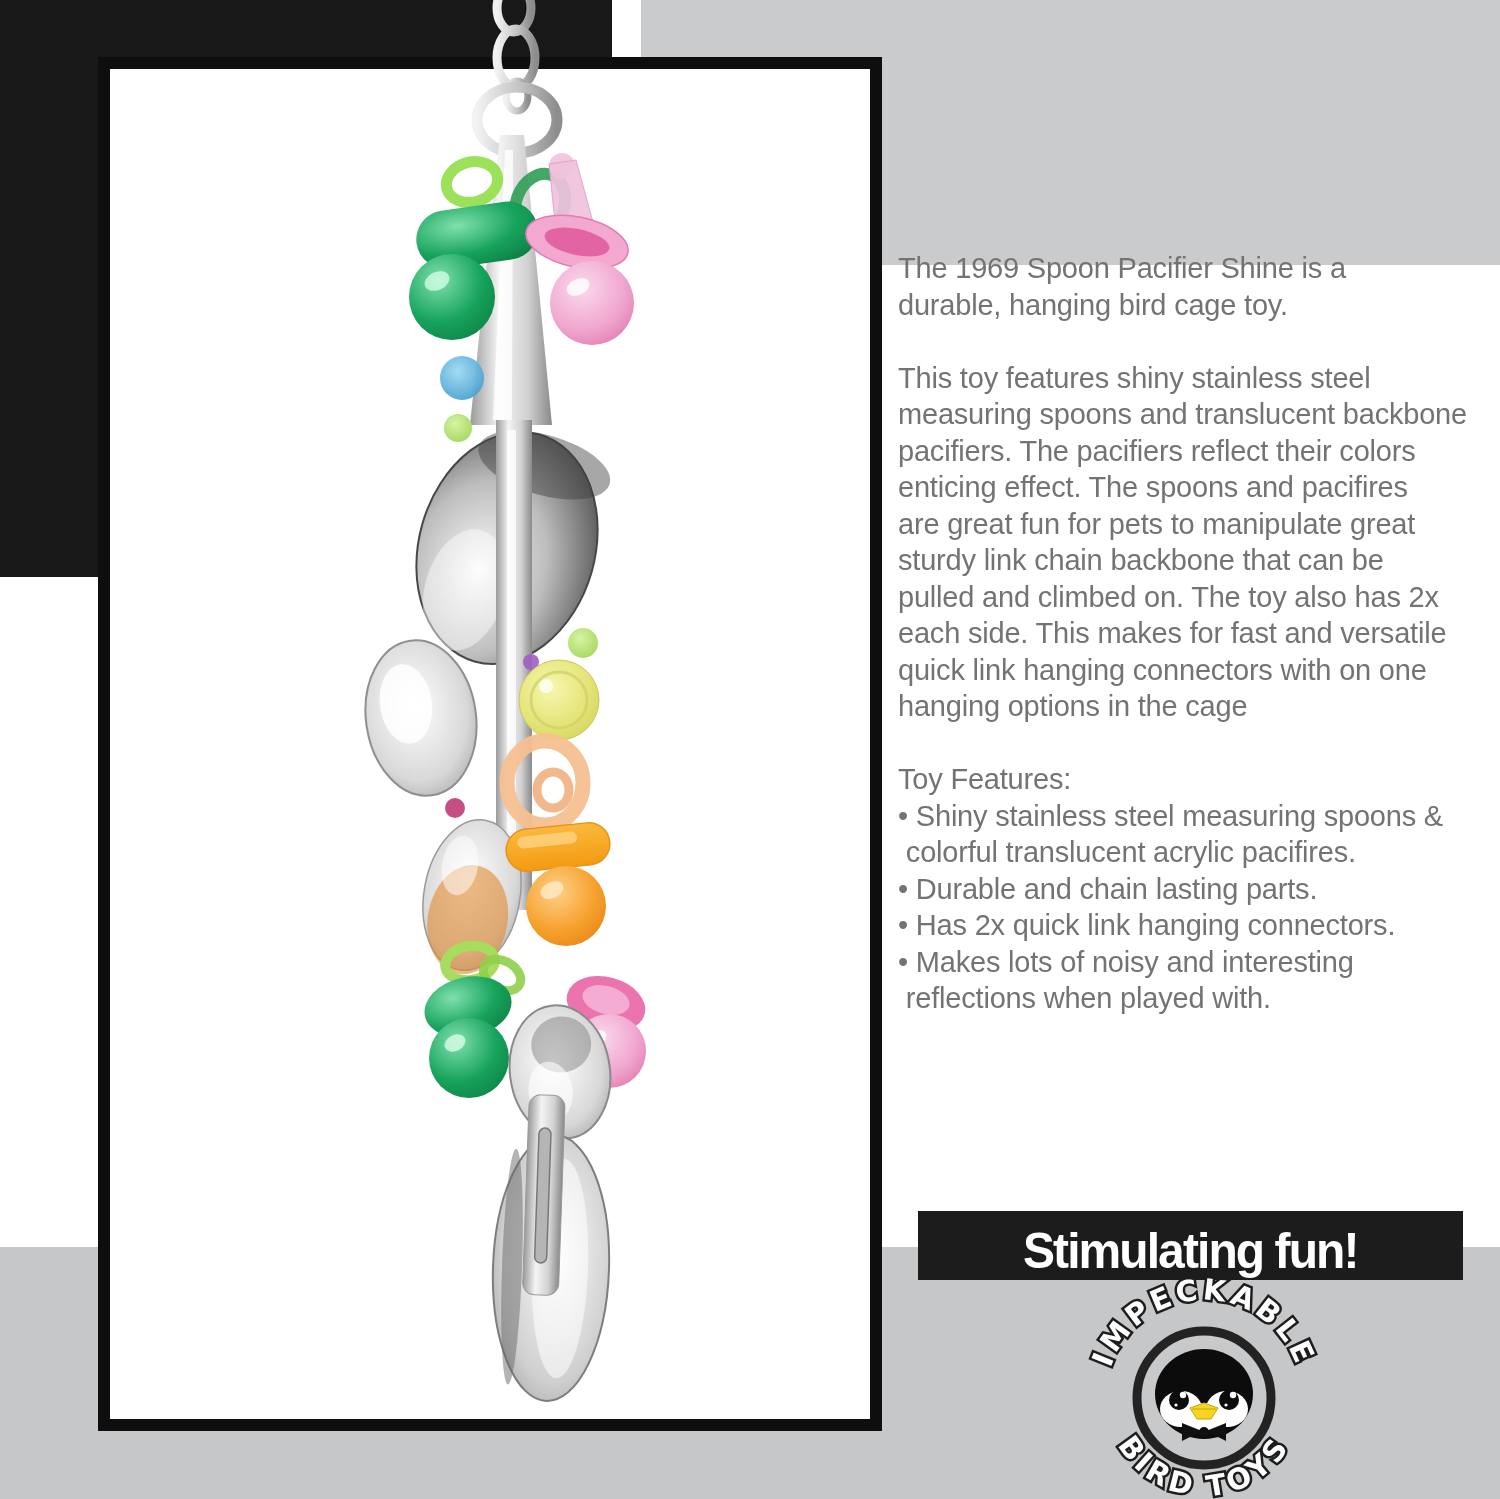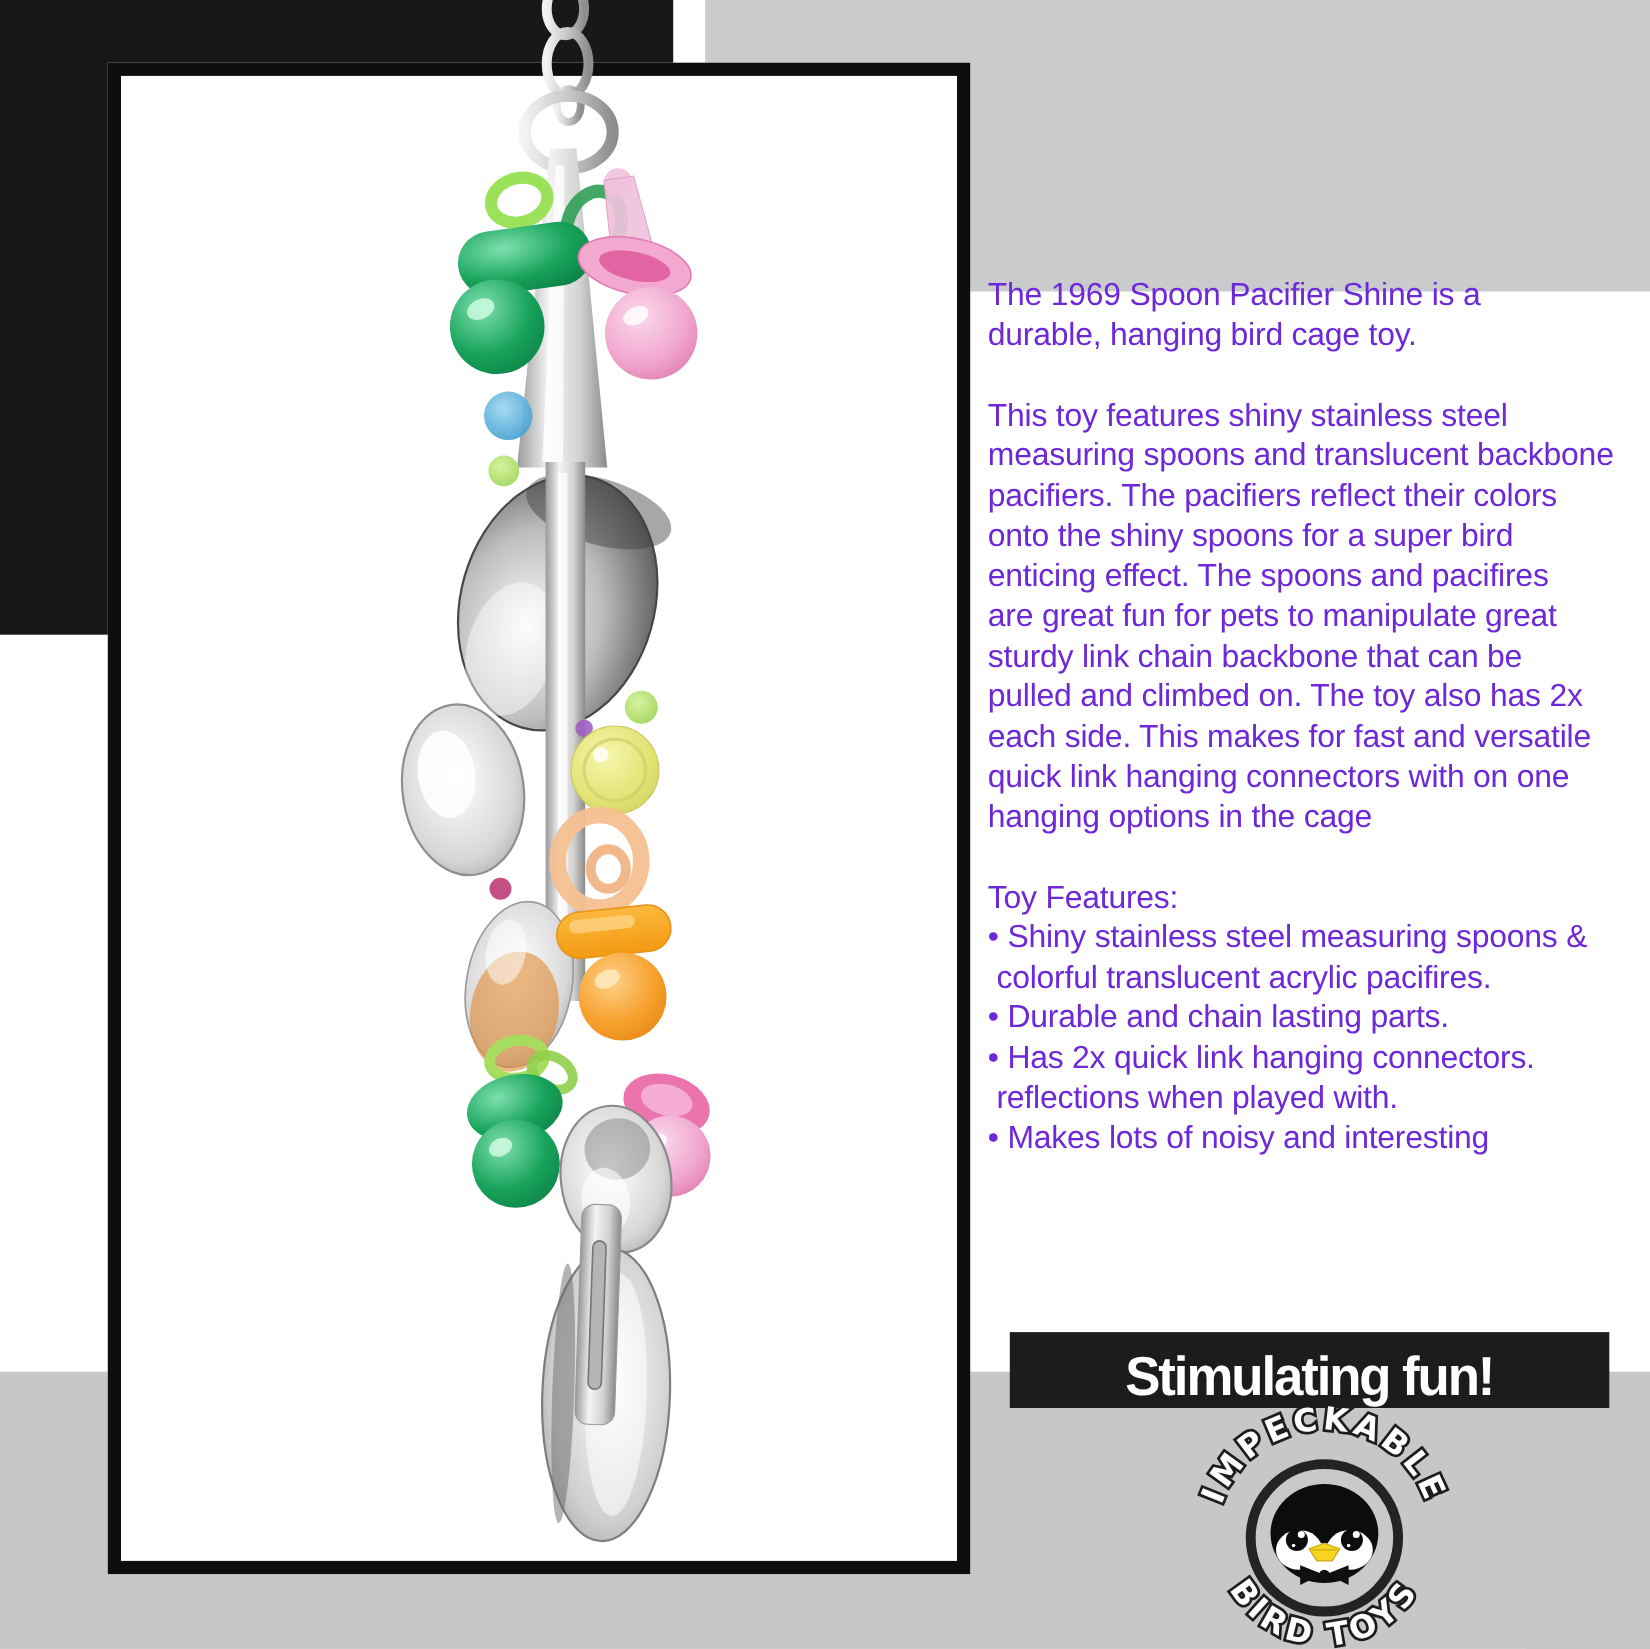--- a/index.html
+++ b/index.html
@@ -10,21 +10,21 @@
   .abs{position:absolute;}
   .black-rect{left:0;top:0;width:612px;height:577px;background:#181818;z-index:1;}
   .gray-top{left:641px;top:0;width:859px;height:265px;background:#c9cbcd;z-index:1;}
   .gray-bottom{left:0;top:1247px;width:1500px;height:252px;background:#c5c7c9;z-index:1;}
   .photo-frame{
     left:98px;top:57px;width:784px;height:1374px;box-sizing:border-box;
     border:12px solid #0e0e0e;background:#ffffff;z-index:2;
   }
   .photo-svg{left:0;top:0;width:1500px;height:1499px;z-index:3;pointer-events:none;}
   .description{
-    left:898px;top:250px;width:585px;z-index:4;color:#6d28d9;
+    left:898px;top:250px;width:585px;z-index:4;color:#737373;
     font-size:29px;line-height:36.5px;letter-spacing:-0.2px;
   }
   .para{margin:0 0 36.5px 0;}
   .para:last-child{margin-bottom:0;}
   .tline{white-space:pre-wrap;}
   .banner{
     left:918px;top:1211px;width:545px;height:69px;background:#1c1c1c;z-index:4;
     display:flex;align-items:flex-end;justify-content:center;
   }
   .banner-label{
@@ -217,38 +217,37 @@
 
 <div class="abs description">
   <div class="para">
       <div class="tline">The 1969 Spoon Pacifier Shine is a</div>
       <div class="tline">durable, hanging bird cage toy.</div>
     </div>
   <div class="para">
       <div class="tline">This toy features shiny stainless steel</div>
       <div class="tline">measuring spoons and translucent backbone</div>
       <div class="tline">pacifiers. The pacifiers reflect their colors</div>
-      <div class="tline">onto the shiny spoons for a super bird</div>
       <div class="tline">enticing effect. The spoons and pacifires</div>
       <div class="tline">are great fun for pets to manipulate great</div>
       <div class="tline">sturdy link chain backbone that can be</div>
       <div class="tline">pulled and climbed on. The toy also has 2x</div>
       <div class="tline">each side. This makes for fast and versatile</div>
       <div class="tline">quick link hanging connectors with on one</div>
       <div class="tline">hanging options in the cage</div>
     </div>
   <div class="para">
     <div class="tline">Toy Features:</div>
     <div>
         <div class="tline">• Shiny stainless steel measuring spoons &amp;</div>
         <div class="tline"> colorful translucent acrylic pacifires.</div>
         <div class="tline">• Durable and chain lasting parts.</div>
         <div class="tline">• Has 2x quick link hanging connectors.</div>
+        <div class="tline">• Makes lots of noisy and interesting</div>
         <div class="tline"> reflections when played with.</div>
-        <div class="tline">• Makes lots of noisy and interesting</div>
       </div>
   </div>
 </div>
 
 <div class="abs banner">
   <span class="banner-label">Stimulating fun!</span>
 </div>
 
 <svg class="abs logo-svg" viewBox="0 0 330 237" xmlns="http://www.w3.org/2000/svg">
   <defs>

